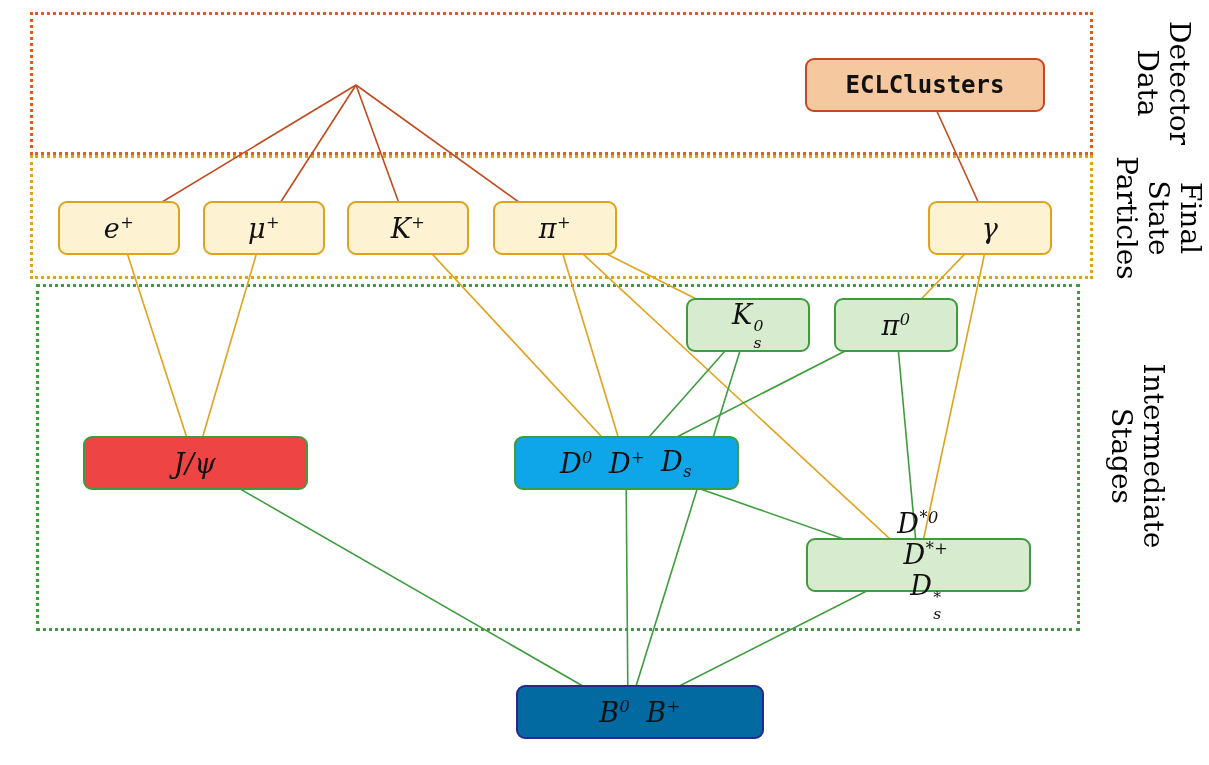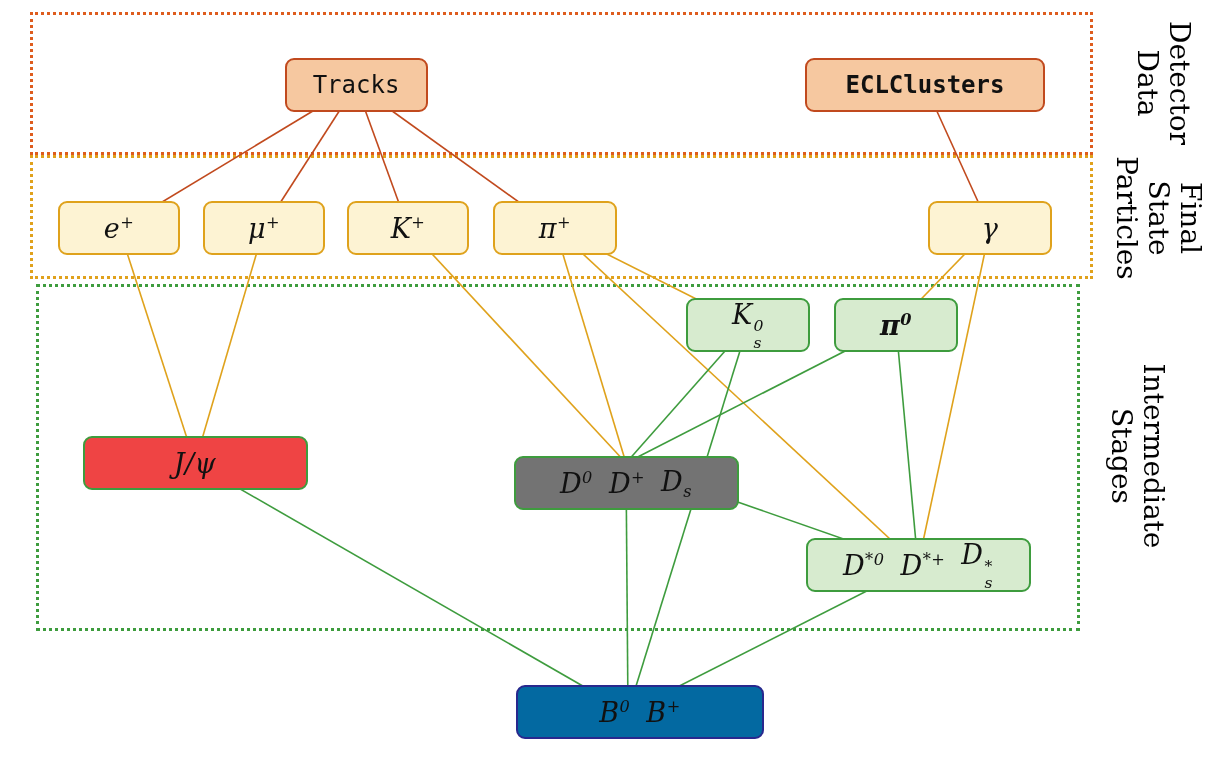--- a/index.html
+++ b/index.html
@@ -53,23 +53,20 @@
       <line x1="990" y1="228" x2="918" y2="565" stroke="#dfa21c" stroke-width="1.6"></line>
       <line x1="748" y1="325" x2="626" y2="463" stroke="#3e9c3e" stroke-width="1.6"></line>
       <line x1="748" y1="325" x2="628" y2="712" stroke="#3e9c3e" stroke-width="1.6"></line>
       <line x1="896" y1="325" x2="626" y2="463" stroke="#3e9c3e" stroke-width="1.6"></line>
       <line x1="896" y1="325" x2="918" y2="565" stroke="#3e9c3e" stroke-width="1.6"></line>
       <line x1="195" y1="463" x2="628" y2="712" stroke="#3e9c3e" stroke-width="1.6"></line>
       <line x1="626" y1="463" x2="918" y2="565" stroke="#3e9c3e" stroke-width="1.6"></line>
       <line x1="626" y1="463" x2="628" y2="712" stroke="#3e9c3e" stroke-width="1.6"></line>
       <line x1="918" y1="565" x2="628" y2="712" stroke="#3e9c3e" stroke-width="1.6"></line>
     </svg>
-    <div class="node mono" style="left: 284.5px; top: 58px; width: 143px; height: 54px; background: rgb(246, 200, 160); border-color: rgb(193, 74, 30);">
-      <span class="part"><span>Tracks</span></span>
-    </div>
     <div class="node mono" style="left: 805px; top: 58px; width: 240px; height: 54px; background: rgb(246, 200, 160); border-color: rgb(193, 74, 30); font-weight: bold;">
       <span class="part"><span>ECLClusters</span></span>
     </div>
     <div class="node" style="left: 58px; top: 201px; width: 122px; height: 54px; background: rgb(253, 243, 211); border-color: rgb(223, 162, 28);">
       <span class="part"><span>e</span><span class="p-sup">+</span></span>
     </div>
     <div class="node" style="left: 203px; top: 201px; width: 122px; height: 54px; background: rgb(253, 243, 211); border-color: rgb(223, 162, 28);">
       <span class="part"><span>μ</span><span class="p-sup">+</span></span>
     </div>
     <div class="node" style="left: 347px; top: 201px; width: 122px; height: 54px; background: rgb(253, 243, 211); border-color: rgb(223, 162, 28);">
@@ -77,32 +74,32 @@
     </div>
     <div class="node" style="left: 493px; top: 201px; width: 124px; height: 54px; background: rgb(253, 243, 211); border-color: rgb(223, 162, 28);">
       <span class="part"><span>π</span><span class="p-sup">+</span></span>
     </div>
     <div class="node" style="left: 928px; top: 201px; width: 124px; height: 54px; background: rgb(253, 243, 211); border-color: rgb(223, 162, 28);">
       <span class="part"><span>γ</span></span>
     </div>
     <div class="node" style="left: 686px; top: 298px; width: 124px; height: 54px; background: rgb(215, 235, 207); border-color: rgb(62, 156, 62);">
       <span class="part"><span>K</span><span class="stack"><span>0</span><span>s</span></span></span>
     </div>
-    <div class="node" style="left: 834px; top: 298px; width: 124px; height: 54px; background: rgb(215, 235, 207); border-color: rgb(62, 156, 62); font-weight: bold;">
+    <div class="node" style="left: 834px; top: 298px; width: 124px; height: 54px; background: rgb(215, 235, 207); border-color: rgb(62, 156, 62);">
       <span class="part"><span>π</span><span class="p-sup">0</span></span>
     </div>
     <div class="node" style="left: 82.5px; top: 436px; width: 225px; height: 54px; background: #ef4444; border-color: rgb(62, 156, 62);">
       <span class="part"><span>J/ψ</span></span>
     </div>
-    <div class="node" style="left: 513.5px; top: 456px; width: 225px; height: 54px; background: #737373; border-color: rgb(62, 156, 62); align-items: center;">
+    <div class="node" style="left: 513.5px; top: 436px; width: 225px; height: 54px; background: #0ea5e9; border-color: rgb(62, 156, 62); align-items: center;">
       <span class="part"><span>D</span><span class="p-sup">0</span></span>
       <span class="part gap"><span>D</span><span class="p-sup">+</span></span>
       <span class="part gap"><span>D</span><span class="p-sub">s</span></span>
     </div>
-    <div class="node" style="left: 805.5px; top: 538px; width: 225px; height: 54px; background: rgb(215, 235, 207); border-color: rgb(62, 156, 62);">
+    <div class="node" style="left: 805.5px; top: 538px; width: 225px; height: 54px; background: rgb(215, 235, 207); border-color: rgb(62, 156, 62); flex-direction: column;">
       <span class="part"><span>D</span><span class="p-sup">*0</span></span>
       <span class="part gap"><span>D</span><span class="p-sup">*+</span></span>
       <span class="part gap"><span>D</span><span class="stack"><span>*</span><span>s</span></span></span>
     </div>
     <div class="node" style="left: 516px; top: 685px; width: 248px; height: 54px; background: #0369a1; border-color: rgb(40, 40, 142);">
       <span class="part"><span>B</span><span class="p-sup">0</span></span>
       <span class="part gap"><span>B</span><span class="p-sup">+</span></span>
     </div>
     <div class="side-label" style="left: 1163px; top: 83px; transform: translate(-50%, -50%) rotate(90deg);">
       <div>Detector</div>

